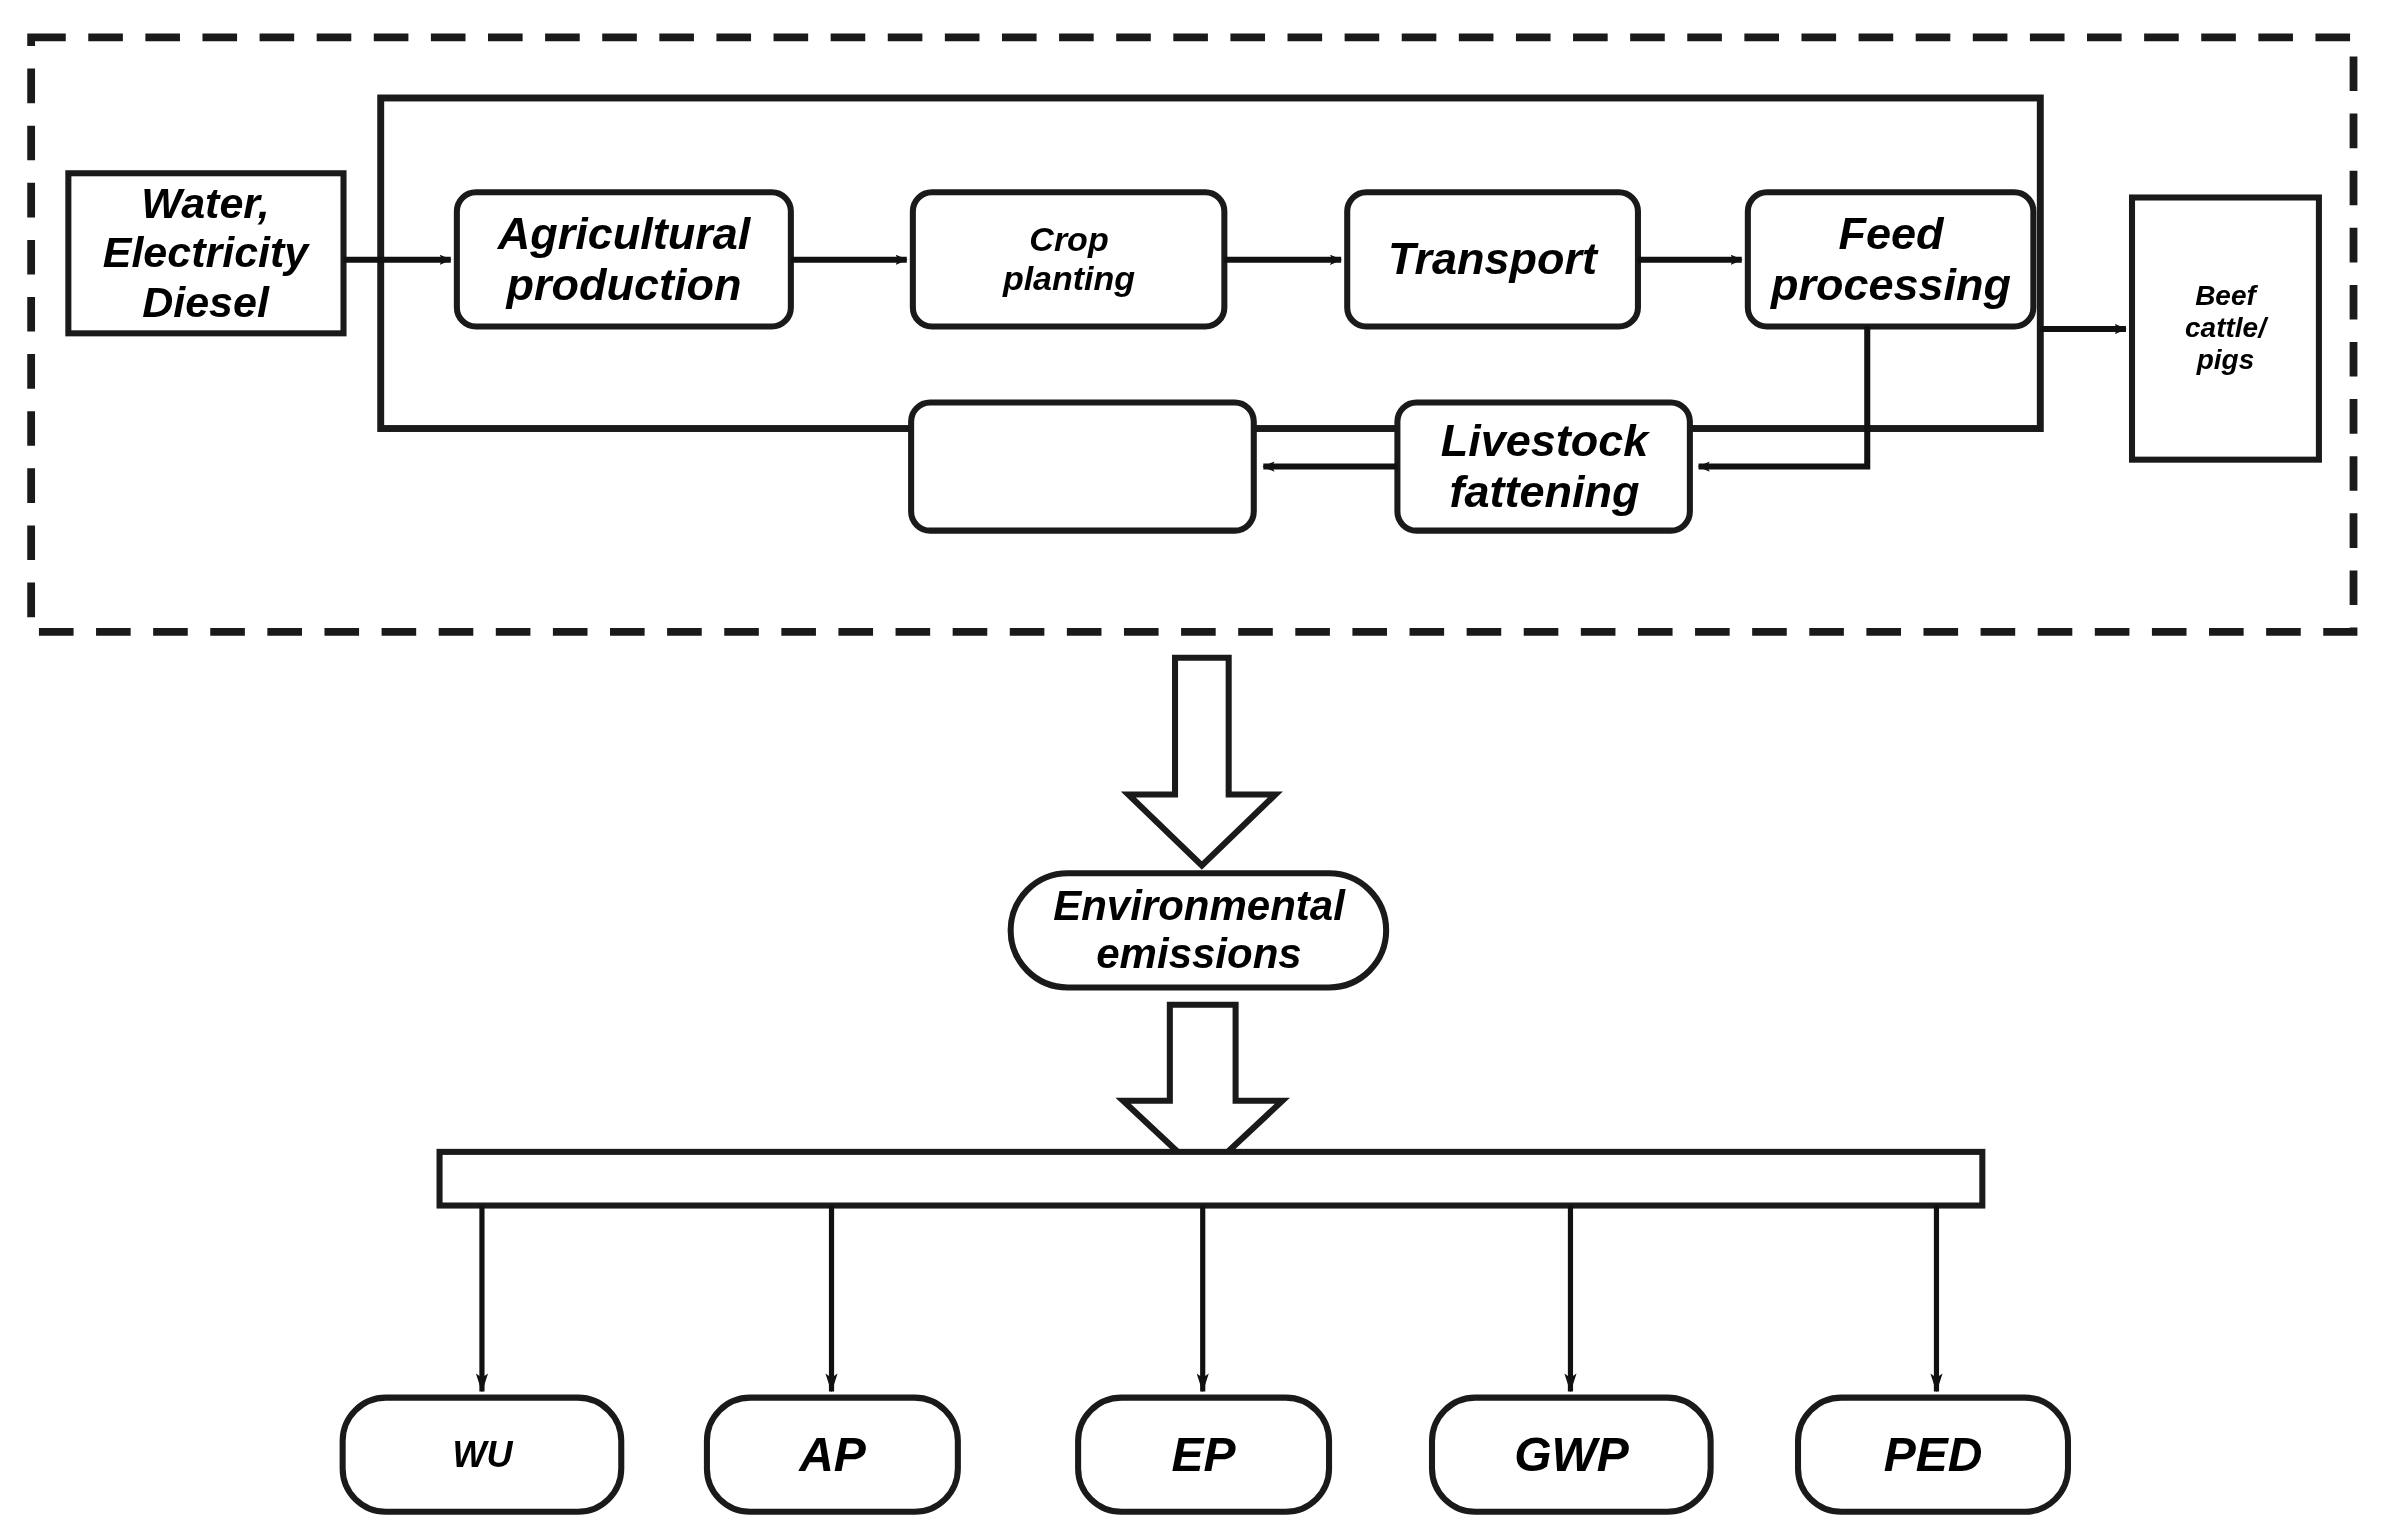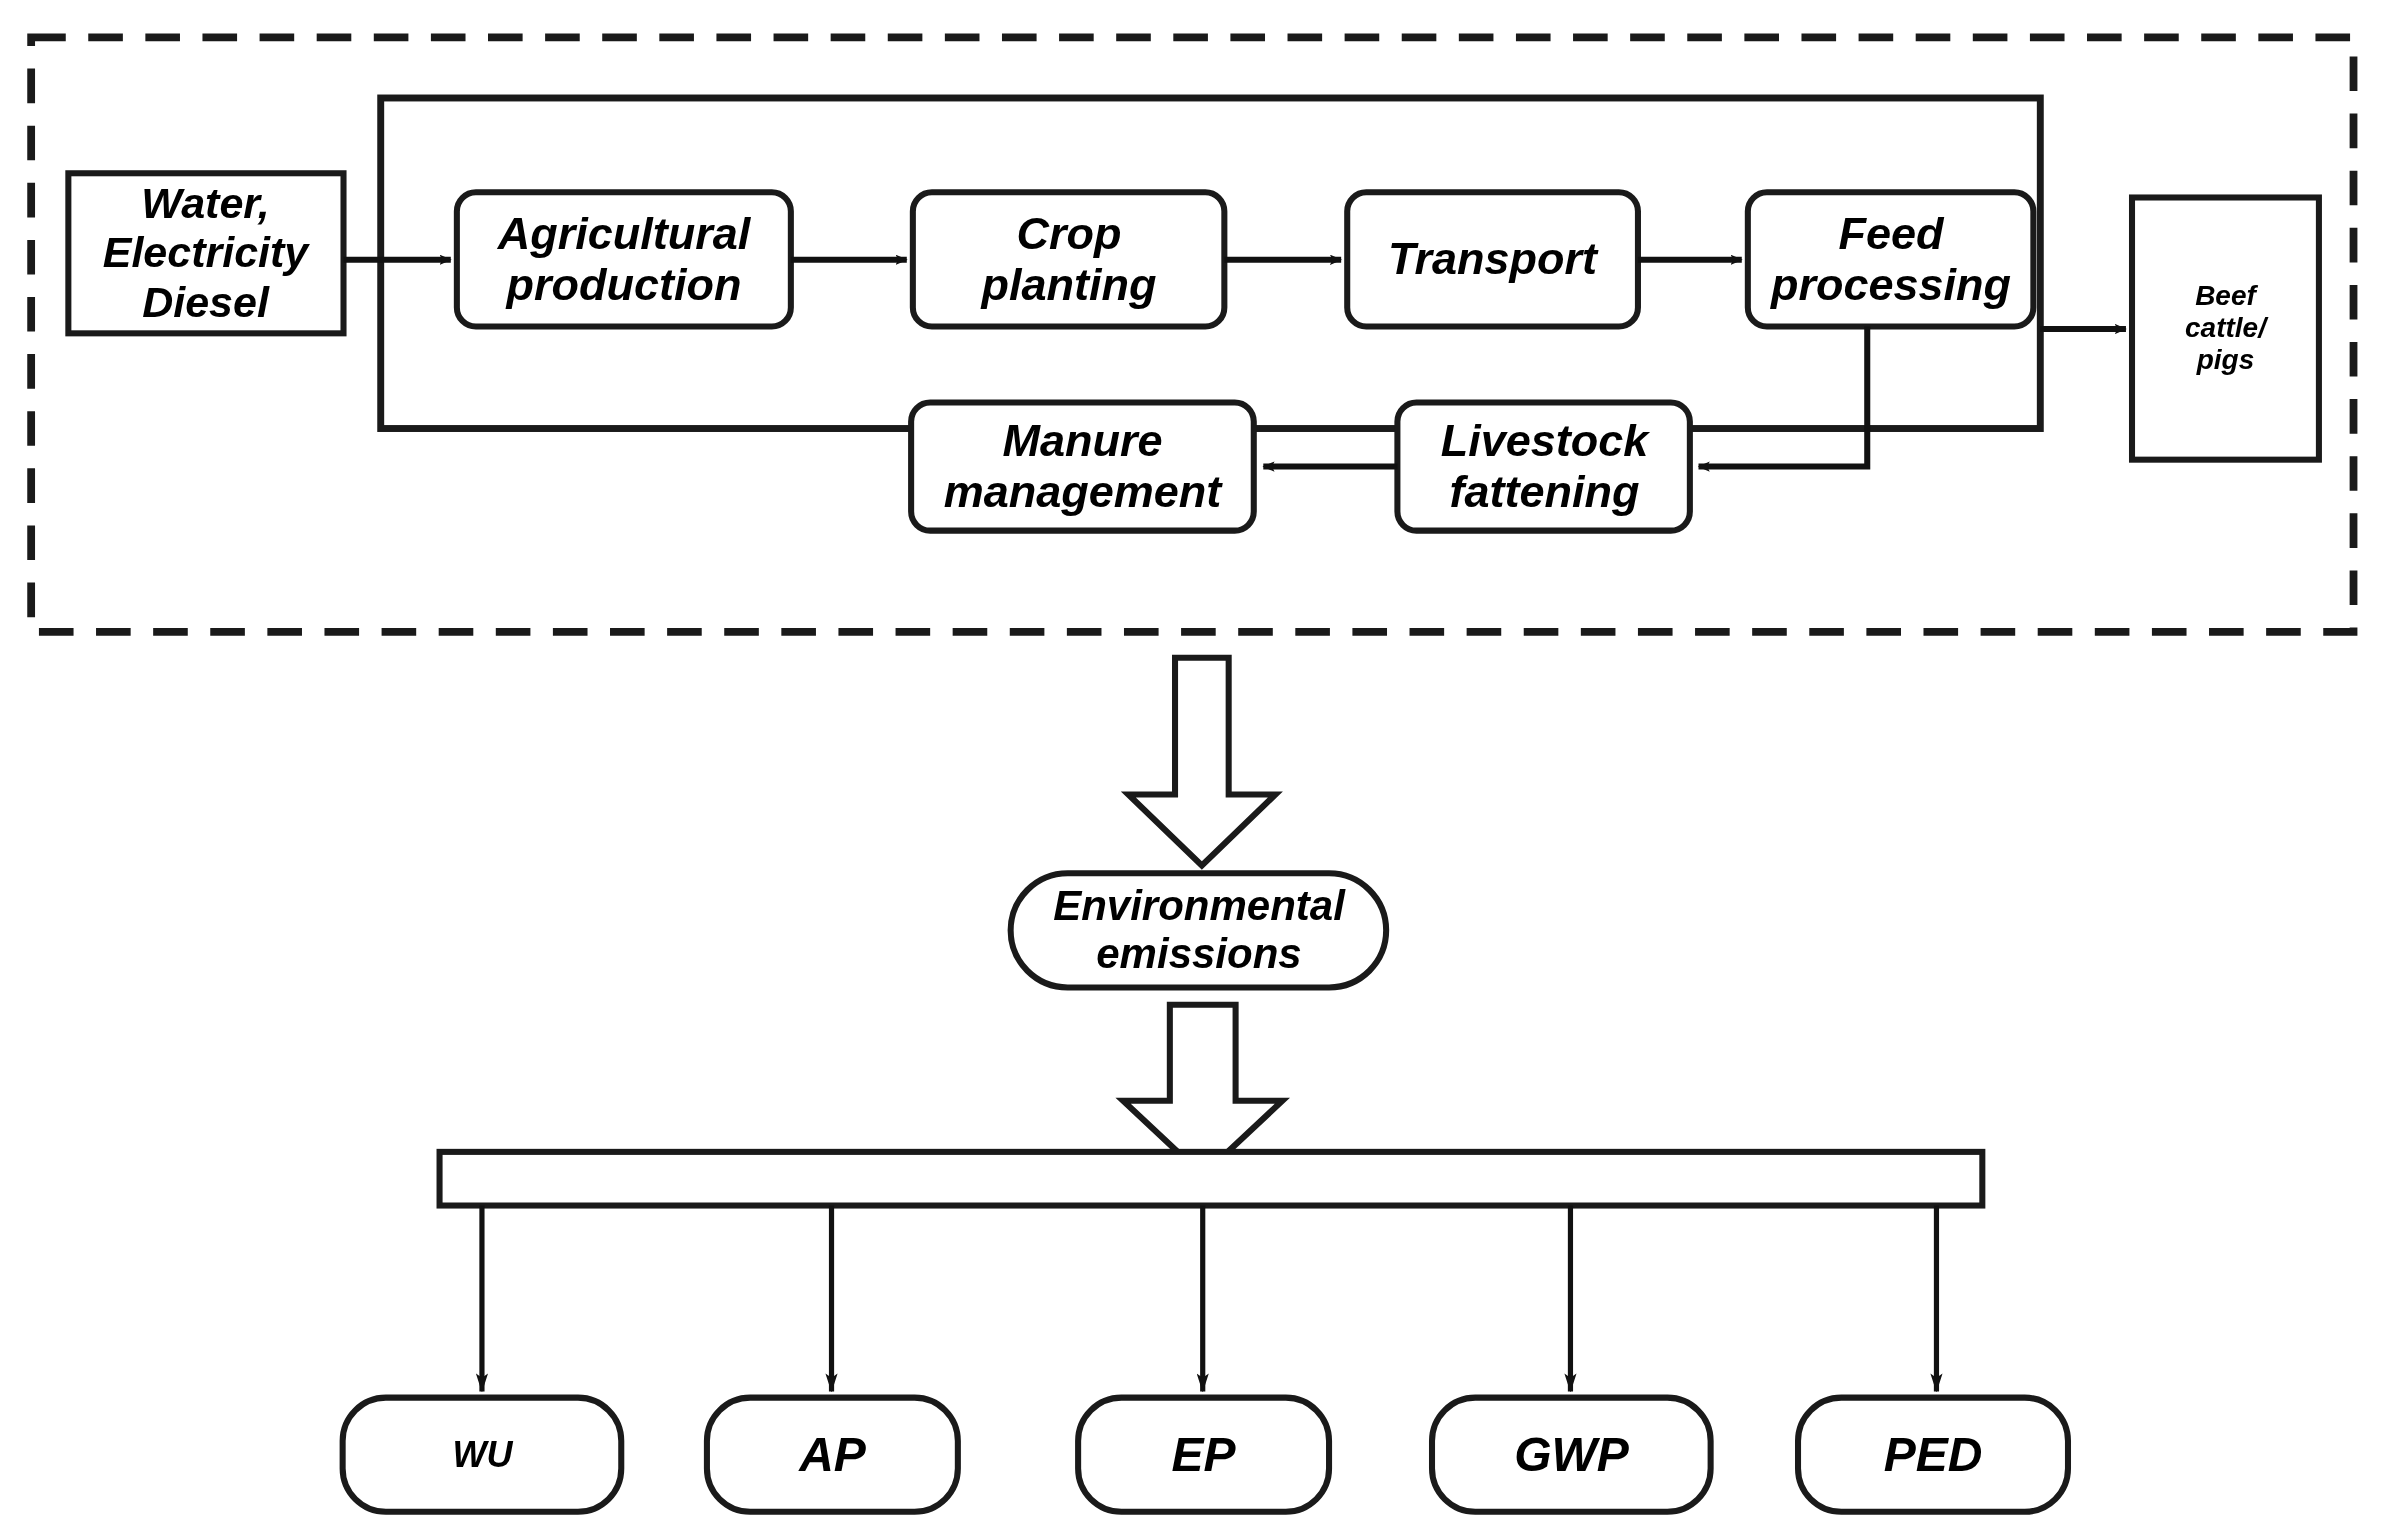--- a/index.html
+++ b/index.html
@@ -85,34 +85,32 @@
     <rect x="2078" y="1615" width="312" height="132" rx="50" ry="50" fill="#fff" stroke="#1a1a1a" stroke-width="7"></rect>
   </svg>
 
   <div class="nodelabel" style="left:68px;top:173px;width:275px;height:160px;font-size:43px;white-space:pre-line;">Water,
 Electricity
 Diesel</div>
 
   <div class="nodelabel" style="left:457px;top:192px;width:334px;height:134px;font-size:45px;white-space:pre-line;">Agricultural
 production</div>
 
-  <div class="nodelabel" style="left:913px;top:192px;width:312px;height:134px;font-size:45px;white-space:pre-line;">Crop
+  <div class="nodelabel" style="left:913px;top:192px;width:312px;height:134px;font-size:34px;white-space:pre-line;">Crop
 planting</div>
 
   <div class="nodelabel" style="left:1347px;top:192px;width:291px;height:134px;font-size:45px;white-space:pre-line;">Transport</div>
 
   <div class="nodelabel" style="left:1748px;top:192px;width:286px;height:134px;font-size:45px;white-space:pre-line;">Feed
 processing</div>
 
   <div class="nodelabel" style="left:2132px;top:197px;width:187px;height:262px;font-size:28px;white-space:pre-line;">Beef
 cattle/
 pigs</div>
 
-  <div class="nodelabel" style="left:911px;top:402px;width:343px;height:128px;font-size:45px;white-space:pre-line;">Manure
-management</div>
 
   <div class="nodelabel" style="left:1398px;top:402px;width:293px;height:128px;font-size:45px;white-space:pre-line;">Livestock
 fattening</div>
 
   <div class="nodelabel" style="left:1011px;top:873px;width:376px;height:114px;font-size:42px;white-space:pre-line;">Environmental
 emissions</div>
 
   <div class="nodelabel" style="left:343px;top:1398px;width:279px;height:114px;font-size:36px;">WU</div>
 
   <div class="nodelabel" style="left:707px;top:1398px;width:251px;height:114px;font-size:48px;">AP</div>

